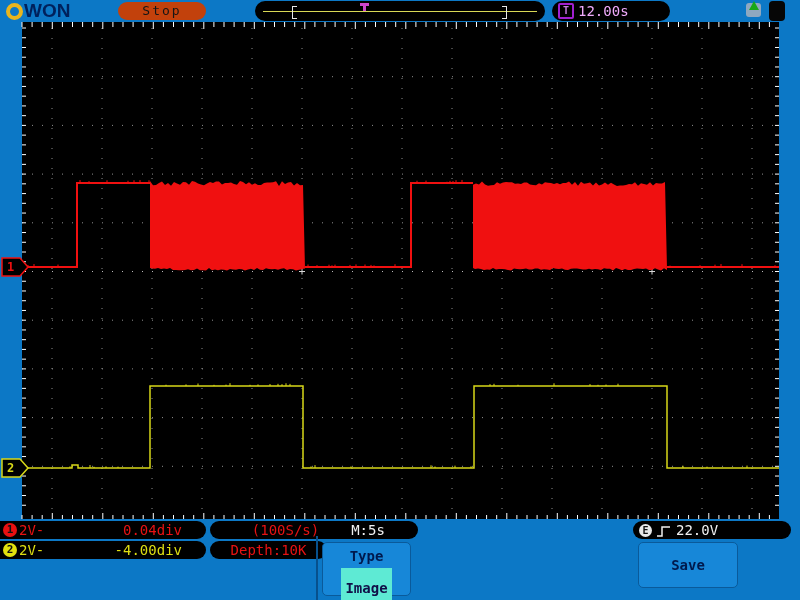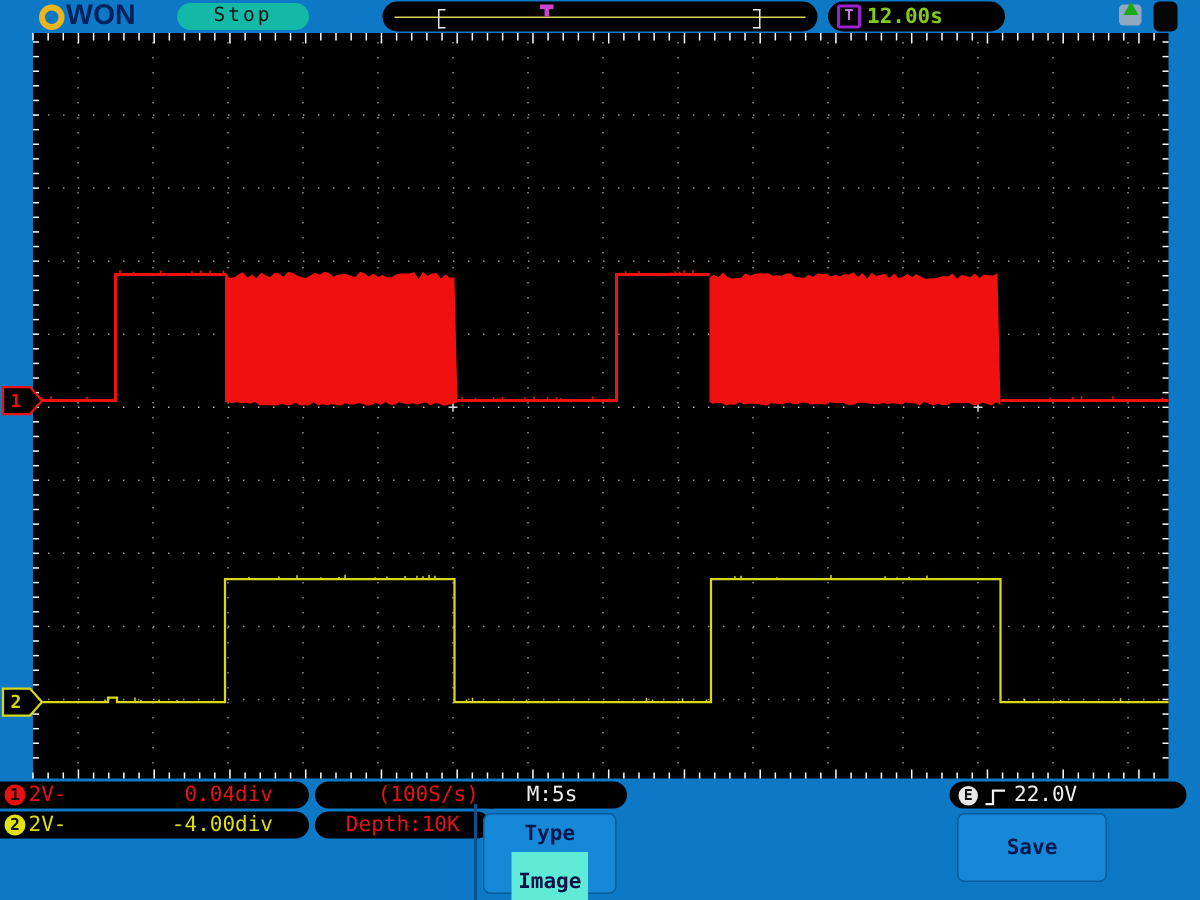--- a/index.html
+++ b/index.html
@@ -2,40 +2,40 @@
 <html><head>
 <meta charset="utf-8">
 <style>
   html,body{margin:0;padding:0;}
   body{width:800px;height:600px;position:relative;overflow:hidden;background:#0c78c6;
        font-family:"DejaVu Sans Mono","Liberation Mono",monospace;}
   .abs{position:absolute;}
 
   
   .topbar{left:0;top:0;width:800px;height:22px;}
-  .logo{left:6;top:2px;left:6px;height:18px;display:flex;align-items:center;margin-left:20px;}
+  .logo{left:6;top:2px;left:6px;height:18px;display:flex;align-items:center;}
   .logo-o{display:inline-block;width:9px;height:9px;border:4px solid #e8b51e;border-radius:50%;}
   .logo-won{color:#00215c;font-family:"Liberation Sans",sans-serif;font-weight:900;
             font-size:19px;letter-spacing:0px;line-height:18px;margin-left:1px;}
-  .stop-pill{left:118px;top:2px;width:88px;height:18px;background:#14b8a6;border-radius:9px;
+  .stop-pill{left:118px;top:2px;width:88px;height:18px;background:#c2410c;border-radius:9px;
              color:#151515;font-size:13px;text-align:center;line-height:18px;letter-spacing:2px;}
   .trigbar{left:255px;top:1px;width:290px;height:20px;background:#000;border-radius:10px;}
   .trig-hline{left:8px;right:8px;top:10px;height:1px;background:#d8d855;}
   .bracket-l{left:37px;top:5px;width:4px;height:11px;border-left:1px solid #e8e8e8;
              border-top:1px solid #e8e8e8;border-bottom:1px solid #e8e8e8;}
   .bracket-r{left:247px;top:5px;width:4px;height:11px;border-right:1px solid #e8e8e8;
              border-top:1px solid #e8e8e8;border-bottom:1px solid #e8e8e8;}
   .tmark{left:105px;top:2px;width:9px;height:8px;}
   .tmark::before{content:"";position:absolute;left:0;top:0;width:9px;height:3px;background:#cc44cc;}
   .tmark::after{content:"";position:absolute;left:3px;top:3px;width:3px;height:5px;background:#cc44cc;}
   .time-pill{left:552px;top:1px;width:118px;height:20px;background:#000;border-radius:10px;
              display:flex;align-items:center;padding-left:6px;box-sizing:border-box;}
   .t-icon{width:12px;height:12px;border:2px solid #a020d0;border-radius:2px;color:#c57ae0;
           font-size:10px;font-weight:bold;text-align:center;line-height:12px;}
-  .time-text{color:#84cc16;font-size:14px;margin-left:4px;font-weight:bold;}
+  .time-text{color:#f0abfc;font-size:14px;margin-left:4px;}
   .usb-icon{left:746px;top:3px;width:15px;height:14px;background:#8fa8c0;border-radius:3px;}
   .usb-icon::after{content:"";position:absolute;left:3px;top:-2px;width:0;height:0;
           border-left:5px solid transparent;border-right:5px solid transparent;border-bottom:9px solid #18a818;}
   .battery-icon{left:769px;top:1px;width:16px;height:20px;background:#060606;border-radius:4px;}
 
   
   .display{left:22px;top:22px;width:757px;height:497px;background:#000;}
   #scope-svg{left:0;top:0;pointer-events:none;}
 
   

